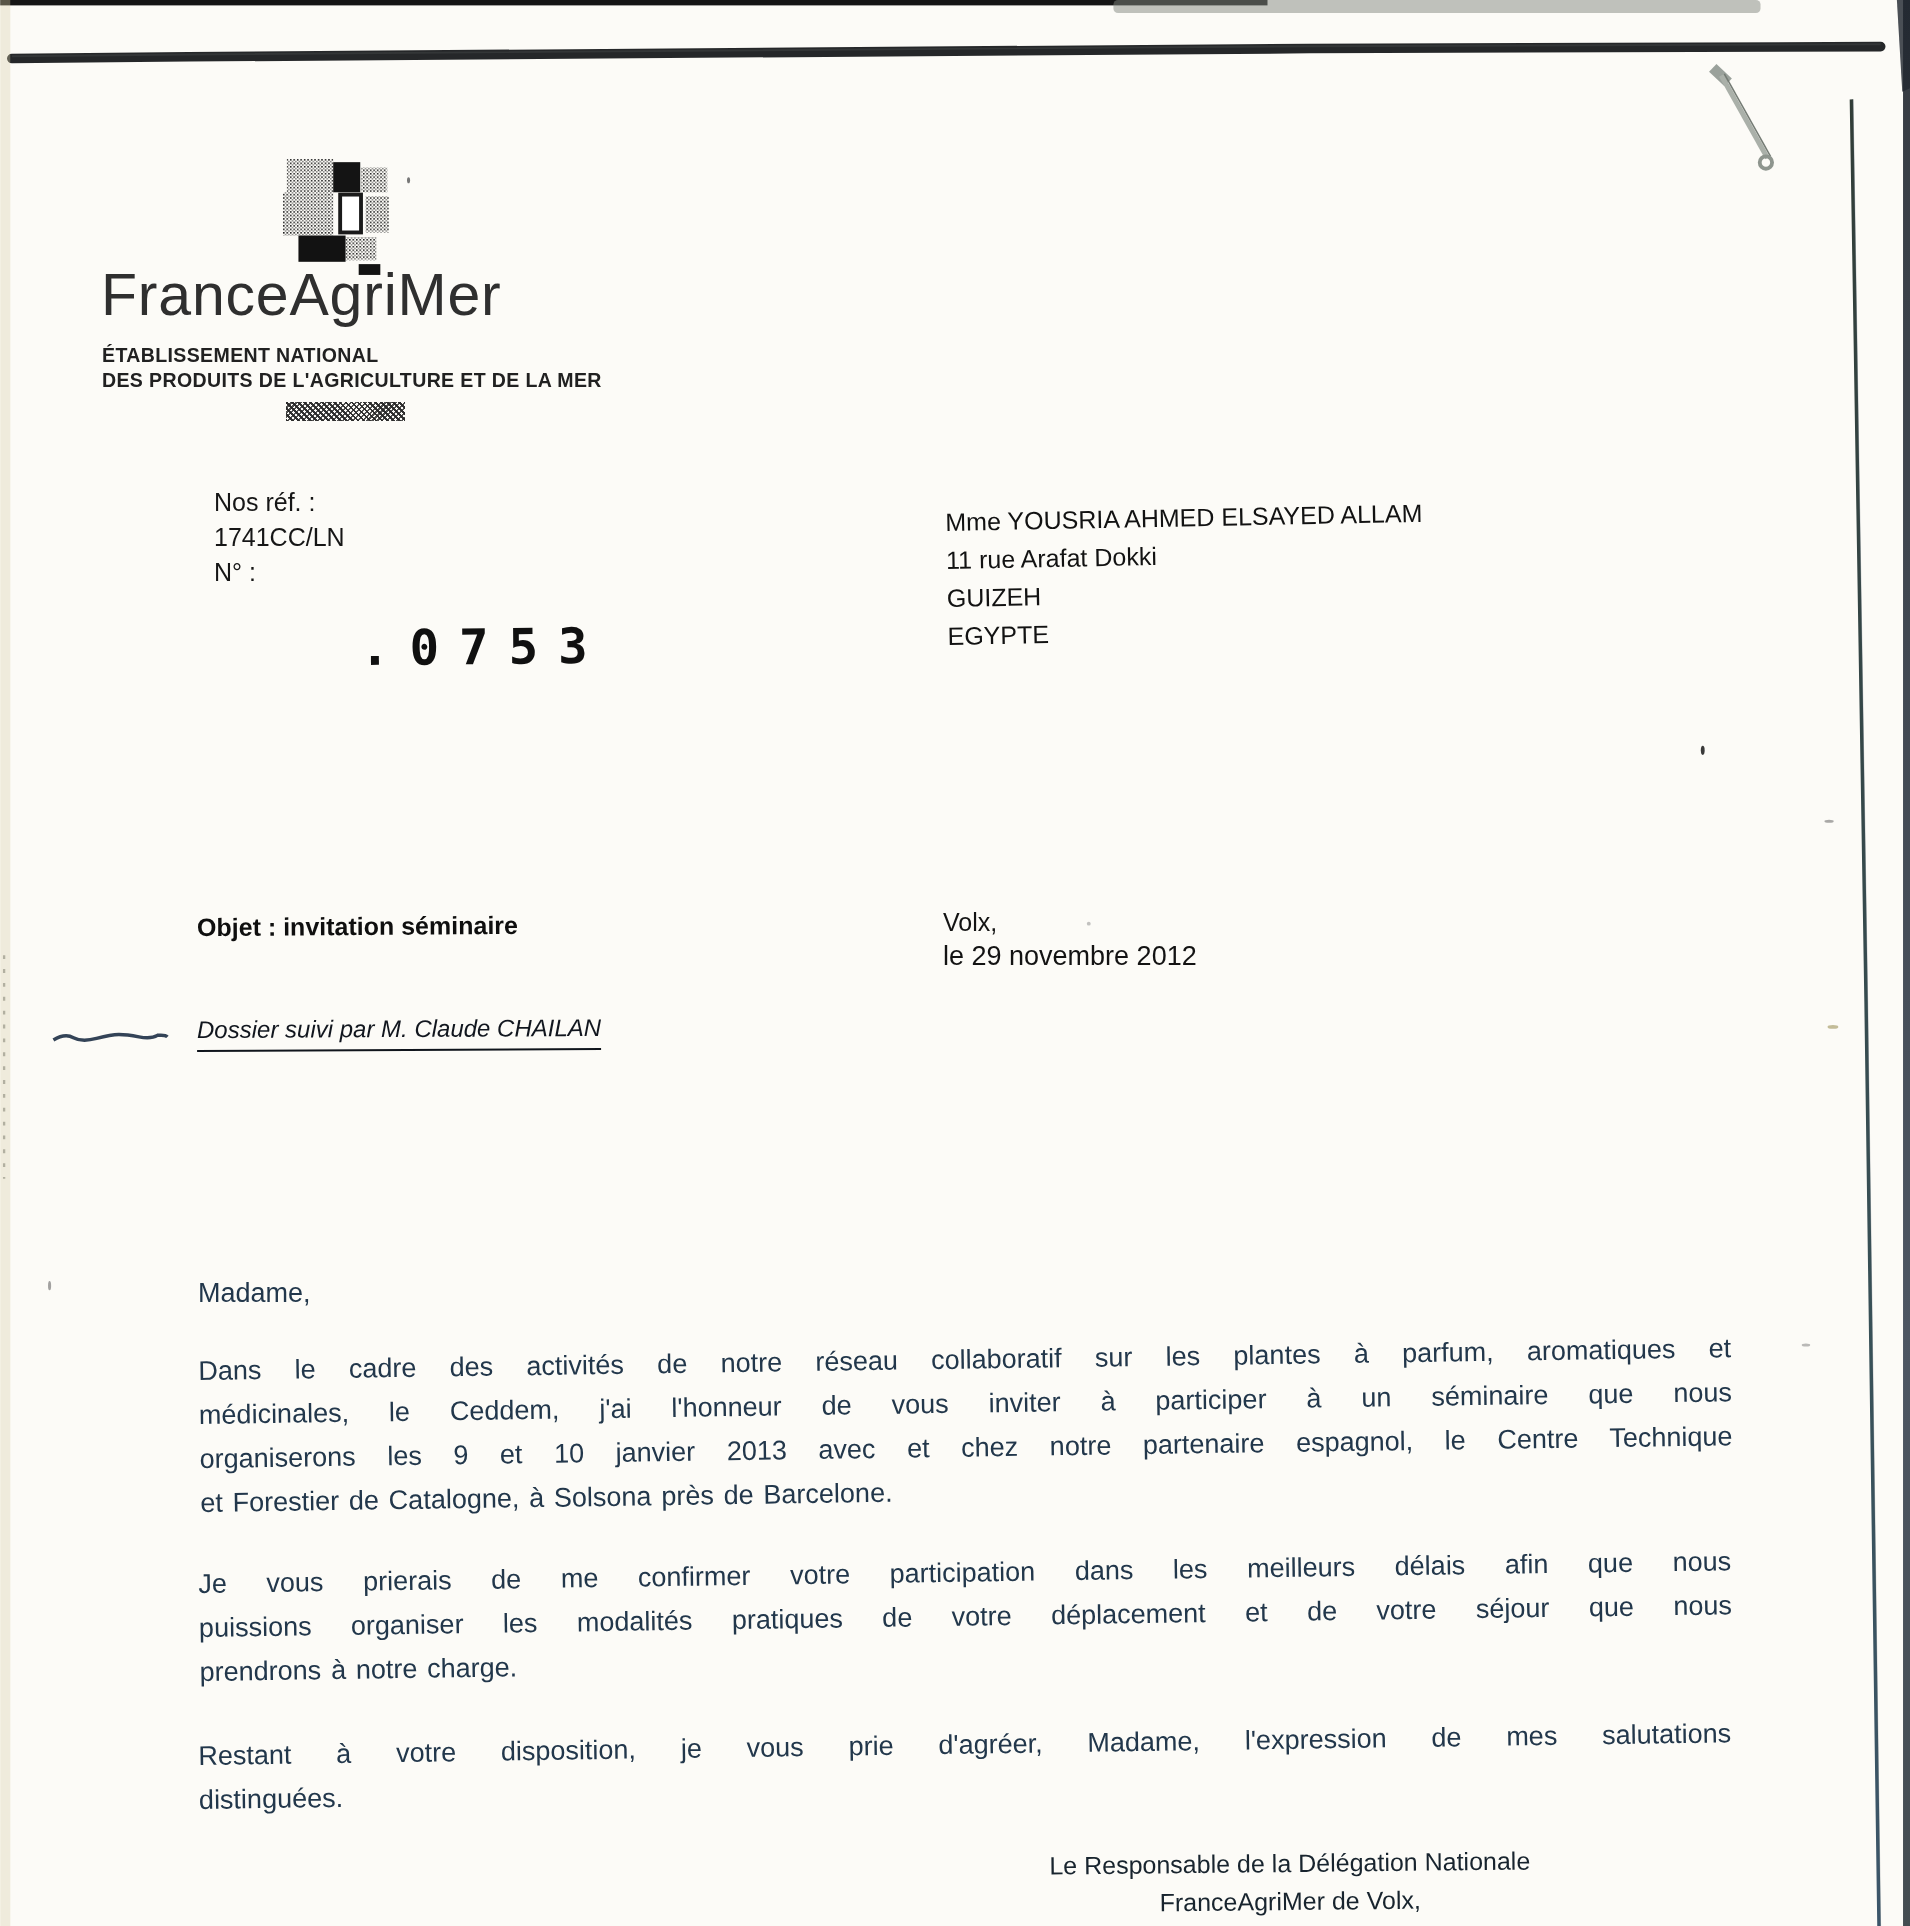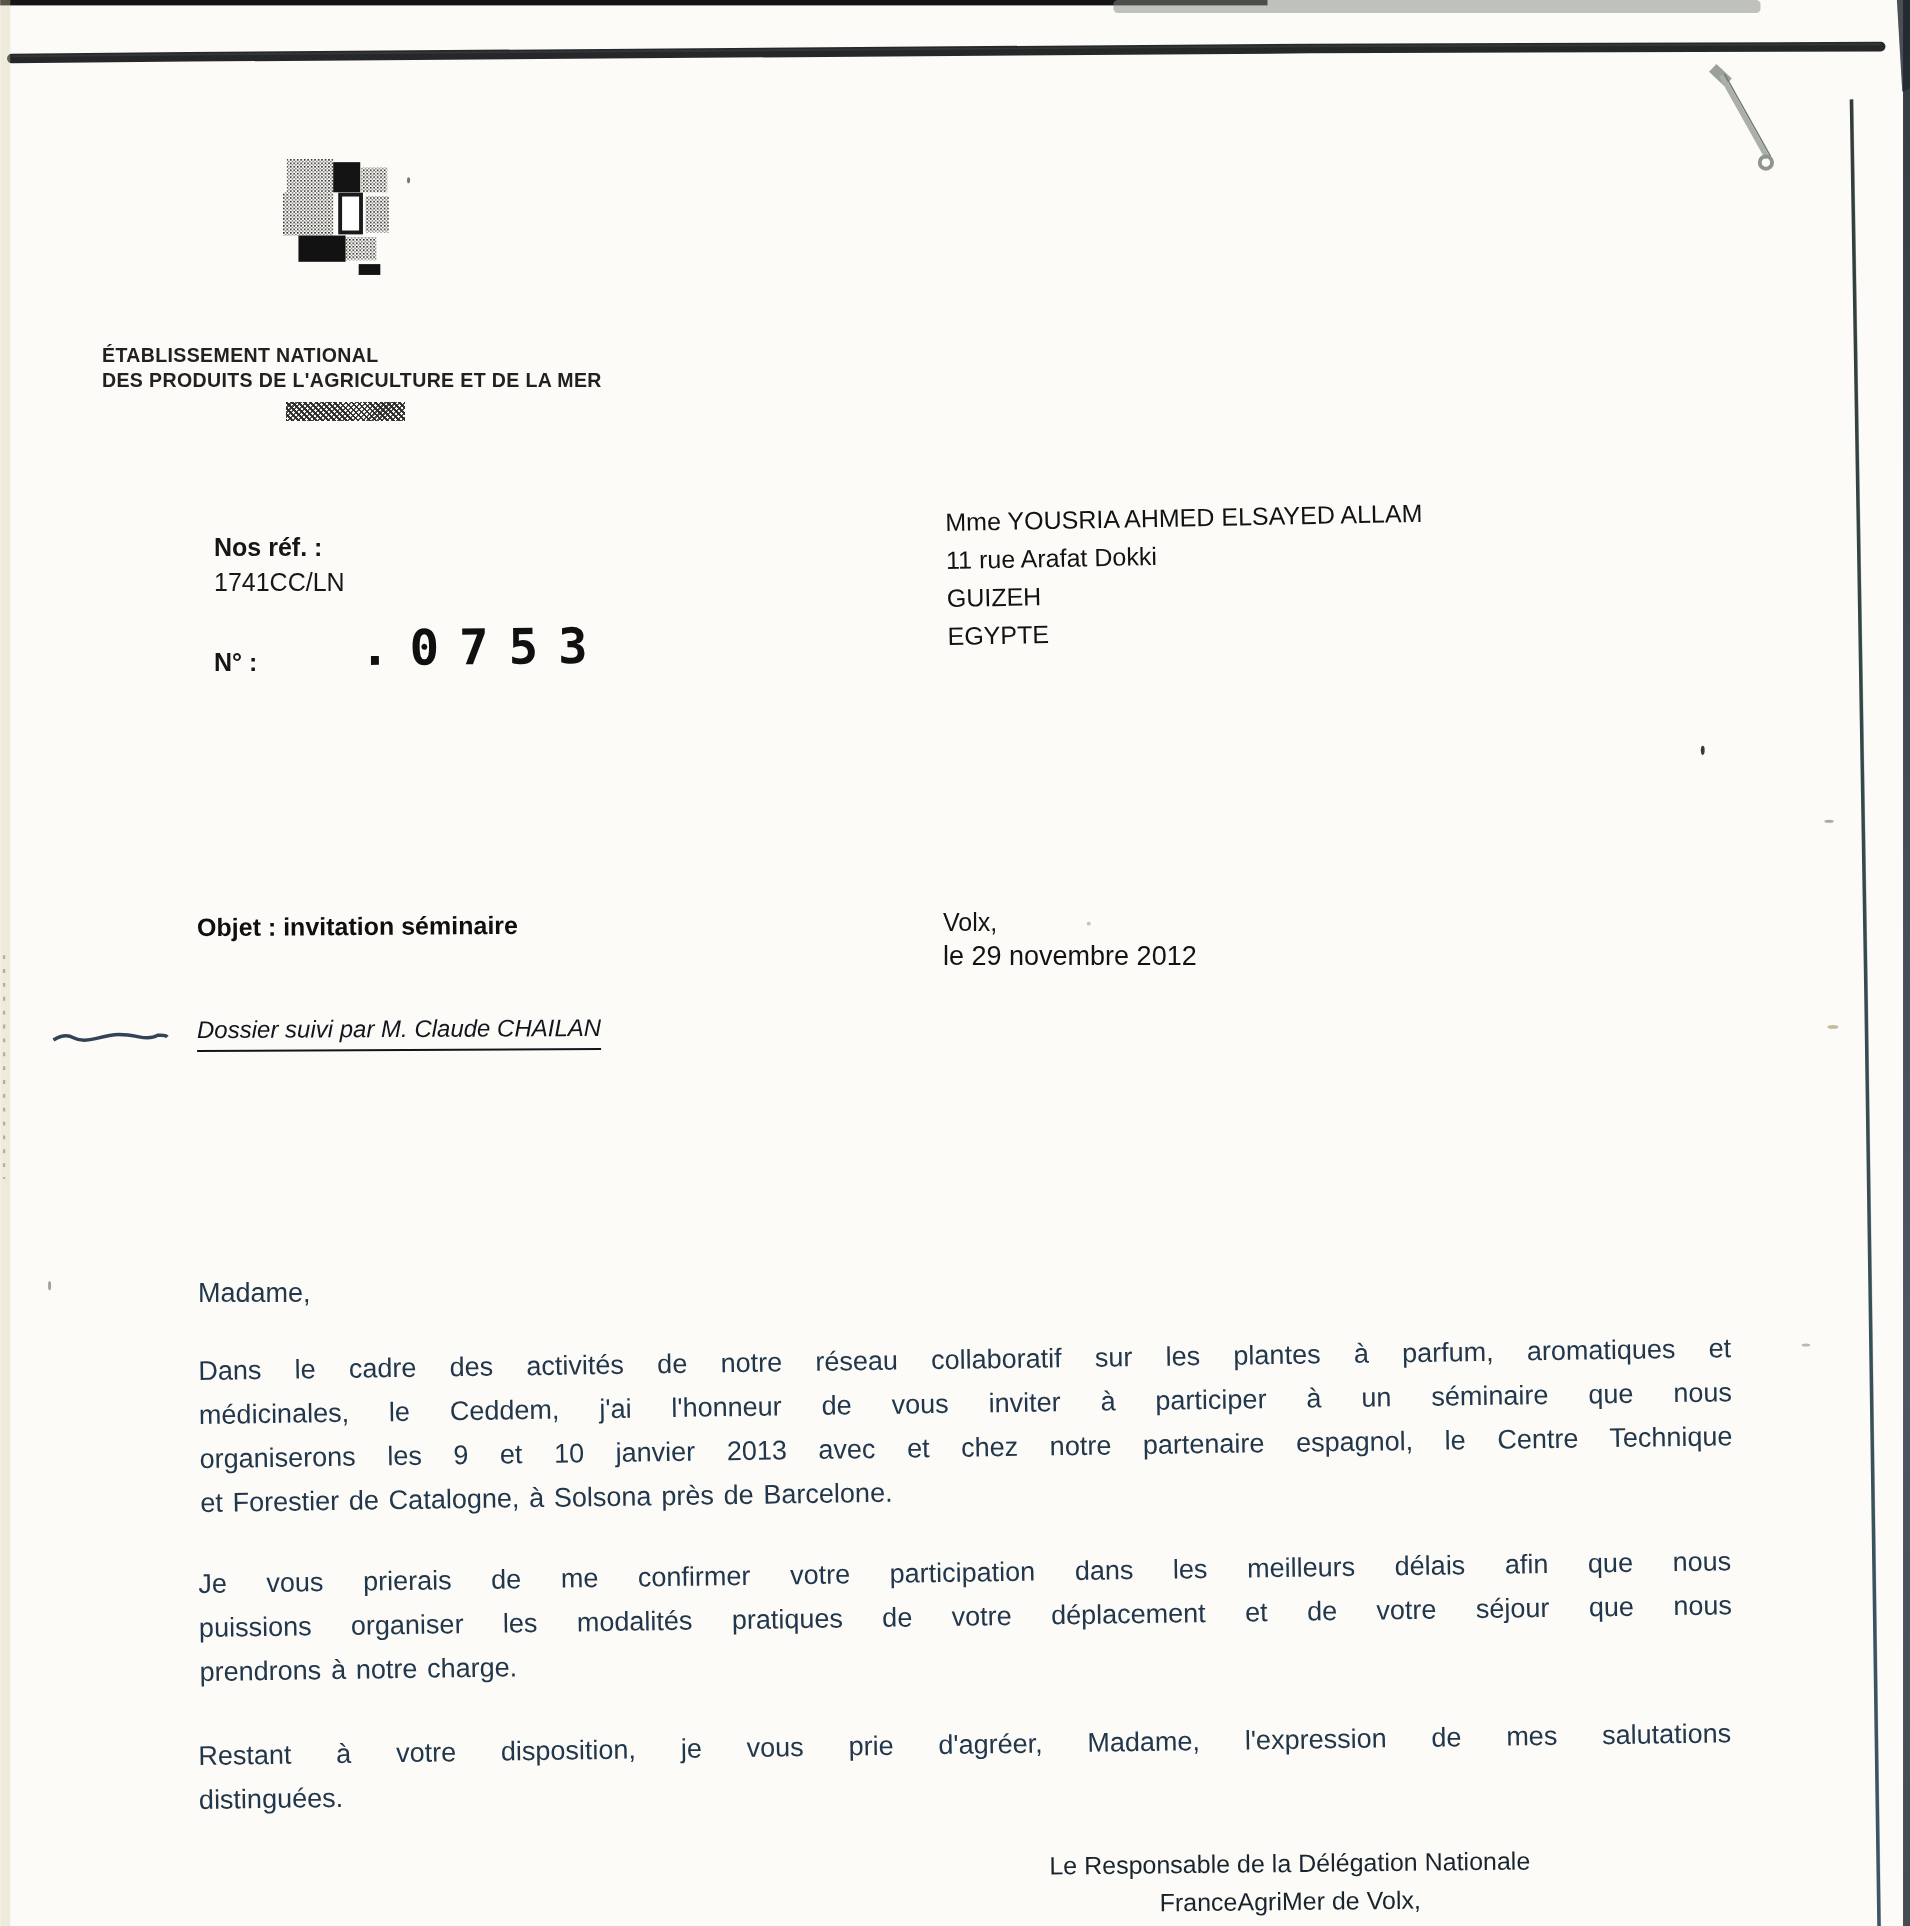--- a/index.html
+++ b/index.html
@@ -16,21 +16,21 @@
       repeating-linear-gradient(135deg, rgba(28,28,28,.85) 0 1.5px, transparent 1.5px 3.5px);
   }
   
   .logo-mark{left:283px; top:159px; width:112px; height:116px;}
   .brand{left:101px; top:261px; font-size:59px; letter-spacing:0.8px; color:#2f2f2f; white-space:nowrap;}
   .tagline{left:102px; top:342px; font-size:21px; font-weight:bold; line-height:25px;
     letter-spacing:0.4px; color:#212121; transform:scaleX(.93); transform-origin:left top; white-space:nowrap;}
   .logo-smudge{left:286px; top:402px; width:119px; height:18.5px; opacity:.9;}
   
   .ref{left:214px; top:485px; font-size:25px; line-height:35px; color:#161616;}
-  .ref .b{font-weight:bold;margin-top:45px;}
+  .ref .b{font-weight:normal;}
   .stamp{left:360px; top:619px; font-family:"DejaVu Sans Mono", monospace; font-weight:bold;
     font-size:49px; letter-spacing:20px; color:#101010; transform:rotate(-.5deg); white-space:nowrap;}
   
   .recipient{left:945px; top:503px; font-size:25px; line-height:38px; color:#121212;
     transform:rotate(-1.1deg); transform-origin:left top; white-space:nowrap;}
   
   .subject{left:197px; top:912px; font-size:25px; font-weight:bold; color:#0f0f0f;
     transform:rotate(-.4deg); white-space:nowrap;}
   .place{left:943px; top:908px; font-size:25px; color:#131313; white-space:nowrap;}
   .date{left:943px; top:941px; font-size:27px; color:#131313; white-space:nowrap;}
@@ -67,20 +67,21 @@
       <rect x="10" y="0" width="120" height="86" fill="url(#dith)"></rect>
       <rect x="130" y="8" width="70" height="78" fill="#141414"></rect>
       <rect x="202" y="22" width="68" height="64" fill="url(#dith)"></rect>
       <rect x="0" y="86" width="130" height="112" fill="url(#dith)"></rect>
       <rect x="148" y="92" width="54" height="98" fill="#ffffff" stroke="#1a1a1a" stroke-width="10"></rect>
       <rect x="214" y="96" width="60" height="94" fill="url(#dith)"></rect>
       <rect x="40" y="198" width="122" height="68" fill="#121212"></rect>
       <rect x="162" y="202" width="80" height="60" fill="url(#dith)"></rect>
       <rect x="196" y="272" width="56" height="28" fill="#131313"></rect>
     </svg>
+    <div class="abs brand">FranceAgriMer</div>
     <div class="abs tagline">
       <div>ÉTABLISSEMENT NATIONAL</div>
       <div>DES PRODUITS DE L'AGRICULTURE ET DE LA MER</div>
     </div>
     <div class="abs logo-smudge dither"></div>
 
     <div class="abs ref">
       <div class="b">Nos réf. :</div>
       <div>1741CC/LN</div>
       <div class="b">N° :</div>

